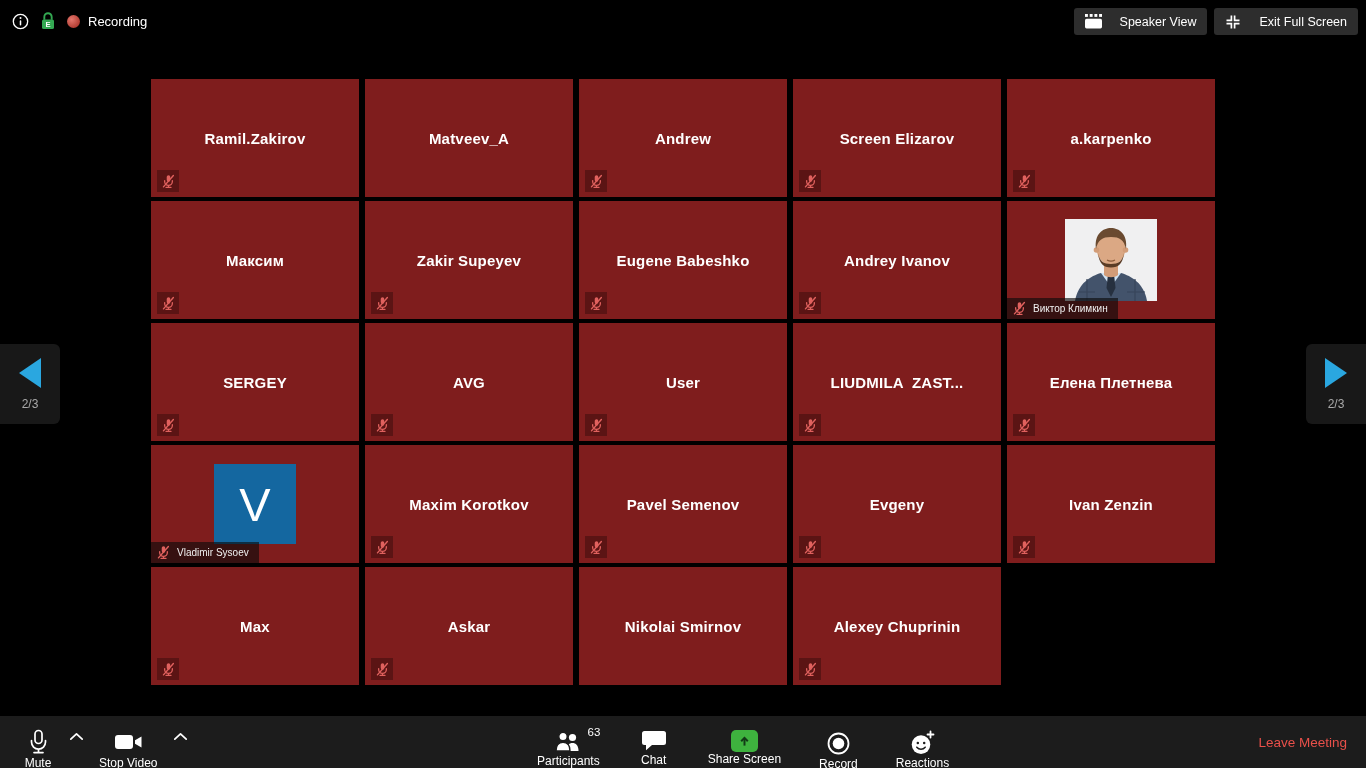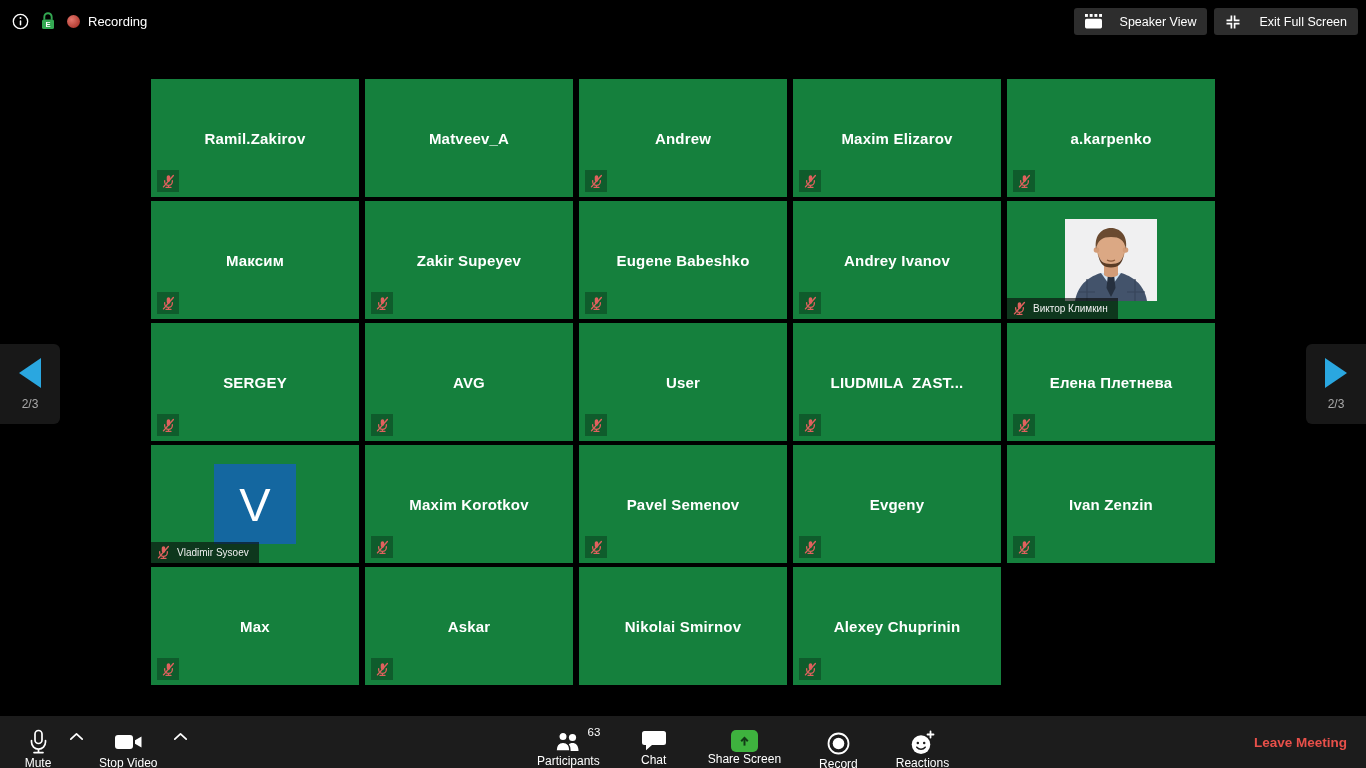--- a/index.html
+++ b/index.html
@@ -15,21 +15,21 @@
   .rec-dot{width:13px;height:13px;border-radius:50%;
     background:radial-gradient(circle at 35% 35%,#e4776d,#b03a30 75%)}
   .top-right{position:absolute;right:8px;top:8px;display:flex;gap:7px}
   .tr-btn{display:flex;align-items:center;gap:18px;background:#2d2d2d;border:none;
     color:#fff;font-size:12.5px;height:27px;padding:0 11px;border-radius:3px;
     font-family:inherit;cursor:pointer}
   
   .grid{position:absolute;left:151px;top:79px;display:grid;
     grid-template-columns:repeat(5,208px);grid-template-rows:repeat(5,118px);
     column-gap:6px;row-gap:4px}
-  .tile{position:relative;background:#15803d;overflow:hidden}
+  .tile{position:relative;background:#7f1d1d;overflow:hidden}
   .tile-name{position:absolute;inset:0;display:flex;align-items:center;justify-content:center;
     font-size:15px;font-weight:700;color:#fff;white-space:pre;letter-spacing:.2px}
   .mic-corner{position:absolute;left:6px;bottom:5px;width:22px;height:22px;
     background:rgba(0,0,0,.28);display:flex;align-items:center;justify-content:center}
   .tile-label{position:absolute;left:0;bottom:0;display:flex;align-items:center;gap:6px;
     background:rgba(10,10,10,.62);padding:3px 10px 3px 5px;font-size:10px;color:#f0f0f0;
     max-width:100%;box-sizing:border-box}
   .avatar{position:absolute;left:50%;top:50%;transform:translate(-50%,-50%);
     width:82px;height:80px;background:#1467a0;display:flex;align-items:center;
     justify-content:center}
@@ -53,21 +53,21 @@
     padding:14px 6px 4px;background:none;border:none;color:#fff;font-size:12px;
     font-family:inherit;cursor:pointer;min-width:44px}
   .tb-btn .ic{height:27px;display:flex;align-items:center;justify-content:center}
   .chev-btn{background:none;border:none;padding:0 9px;display:flex;align-items:center;
     cursor:pointer;margin-bottom:15px}
   .participants-wrap{position:relative}
   .badge{position:absolute;top:-4px;right:-17px;font-size:11.5px;color:#fff}
   .share-sq{width:27px;height:22px;border-radius:5px;background:#3eb23e;
     display:flex;align-items:center;justify-content:center}
   .leave-btn{position:absolute;right:13px;top:0;height:52px;display:flex;align-items:center;
-    background:none;border:none;color:#e8504a;font-size:13.5px;font-weight:700;
+    background:none;border:none;color:#e8504a;font-size:13.5px;font-weight:400;
     font-family:inherit;cursor:pointer}
 </style>
 </head>
 <body>
 
 <div>
   <div class="top-left">
     <span style="display:flex">
       <svg width="17" height="17" viewBox="0 0 18 18">
           <circle cx="9" cy="9" r="7.6" stroke="#fff" stroke-width="1.4" fill="none"></circle>
@@ -145,21 +145,21 @@
         <svg width="15" height="15" viewBox="0 0 16 16">
           <rect x="6.1" y="1.2" width="3.8" height="7.2" rx="1.9" fill="#e0615e"></rect>
           <path d="M3.9 7.2v.9a4.1 4.1 0 0 0 8.2 0v-.9" fill="none" stroke="#e0615e" stroke-width="1.4" stroke-linecap="round"></path>
           <line x1="8" y1="12.4" x2="8" y2="14" stroke="#e0615e" stroke-width="1.4"></line>
           <line x1="5.4" y1="14.3" x2="10.6" y2="14.3" stroke="#e0615e" stroke-width="1.4" stroke-linecap="round"></line>
           <line x1="2.6" y1="13.7" x2="13.2" y2="1.6" stroke="#e0615e" stroke-width="1.5" stroke-linecap="round"></line>
         </svg>
       </span>
     </div>
     <div class="tile">
-      <div class="tile-name">Maxim Elizarov</div>
+      <div class="tile-name">Screen Elizarov</div>
       <span class="mic-corner">
         <svg width="15" height="15" viewBox="0 0 16 16">
           <rect x="6.1" y="1.2" width="3.8" height="7.2" rx="1.9" fill="#e0615e"></rect>
           <path d="M3.9 7.2v.9a4.1 4.1 0 0 0 8.2 0v-.9" fill="none" stroke="#e0615e" stroke-width="1.4" stroke-linecap="round"></path>
           <line x1="8" y1="12.4" x2="8" y2="14" stroke="#e0615e" stroke-width="1.4"></line>
           <line x1="5.4" y1="14.3" x2="10.6" y2="14.3" stroke="#e0615e" stroke-width="1.4" stroke-linecap="round"></line>
           <line x1="2.6" y1="13.7" x2="13.2" y2="1.6" stroke="#e0615e" stroke-width="1.5" stroke-linecap="round"></line>
         </svg>
       </span>
     </div>

